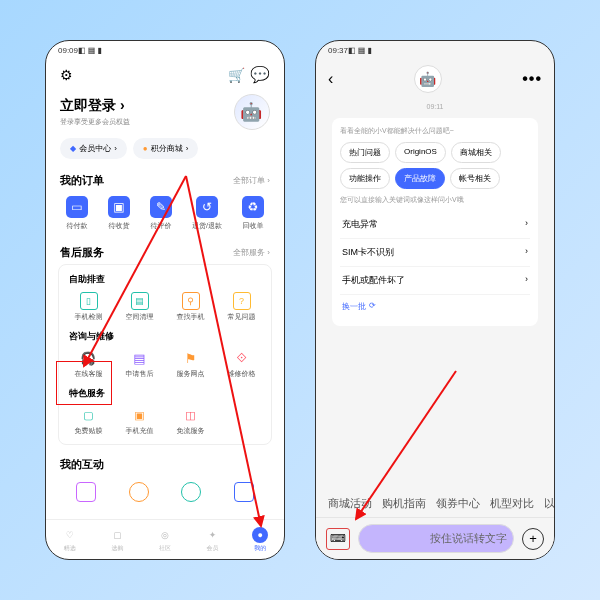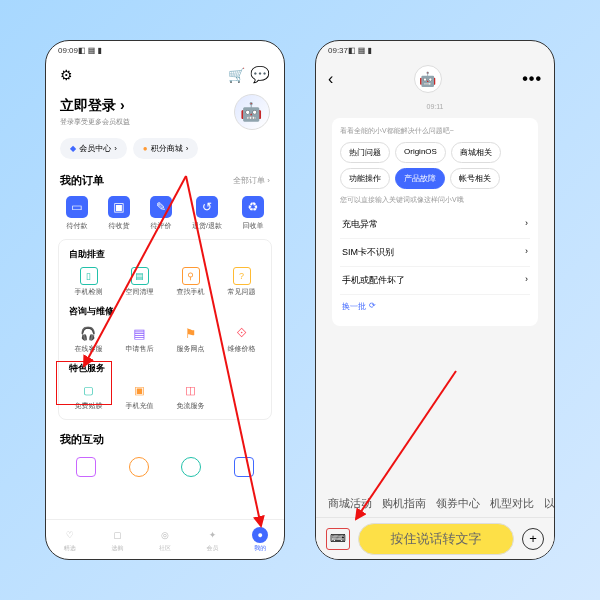--- a/index.html
+++ b/index.html
@@ -60,21 +60,21 @@
 .pill-row{display:flex;gap:5px;flex-wrap:wrap;margin-bottom:5px}
 .pill{border:1px solid #ddd;border-radius:12px;padding:4px 8px;font-size:8px}
 .pill.on{background:#4169ff;color:#fff;border-color:#4169ff}
 .sugg-sub{font-size:7px;color:#999;margin:6px 0}
 .list-i{display:flex;justify-content:space-between;padding:7px 2px;font-size:9px;border-bottom:1px solid #f3f3f3}
 .list-i:last-of-type{border:none}
 .refresh{font-size:8px;color:#4169ff;padding:6px 2px;display:flex;align-items:flex-start;gap:3px}
 .botchips{display:flex;gap:10px;padding:6px 12px;font-size:11px;color:#555;overflow:hidden;white-space:nowrap}
 .input-bar{height:42px;display:flex;align-items:center;gap:8px;padding:0 10px;background:#f5f5f5;border-top:1px solid #e5e5e5}
 .kb-btn{width:24px;height:22px;border:1.5px solid #d44;border-radius:3px;display:flex;align-items:center;justify-content:center;font-size:11px}
-.voice-in{flex:1;background:#fde047;border:1px solid #ddd;border-radius:16px;text-align:center;font-size:13px;padding:6px;color:#666}
+.voice-in{flex:1;background:#c4b5fd;border:1px solid #ddd;border-radius:16px;text-align:right;font-size:11px;padding:6px;color:#666}
 .plus{width:22px;height:22px;border:1.5px solid #333;border-radius:50%;display:flex;align-items:center;justify-content:center;font-size:13px}
 .arrow{position:absolute;pointer-events:none}
 .arrow svg{overflow:visible}
 </style>
 </head>
 <body>
 
 <div class="phone p1">
  <div class="sbar">
   <span>09:09</span>
@@ -115,20 +115,24 @@
         </div>
    <div class="gi">
           <div class="ic b4">↺</div>
           <span>退货/退款</span>
         </div>
    <div class="gi">
           <div class="ic b5">♻</div>
           <span>回收单</span>
         </div>
   </div>
+  <div class="sec-h">
+        <span class="sec-t">售后服务</span>
+        <span class="sec-l"><span>全部服务</span> ›</span>
+      </div>
   <div class="card">
    <div class="card-t">自助排查</div>
    <div class="grid4">
     <div class="g4i">
             <div class="sq tl">▯</div>
             <span>手机检测</span>
           </div>
     <div class="g4i">
             <div class="sq gr">▤</div>
             <span>空间清理</span>

